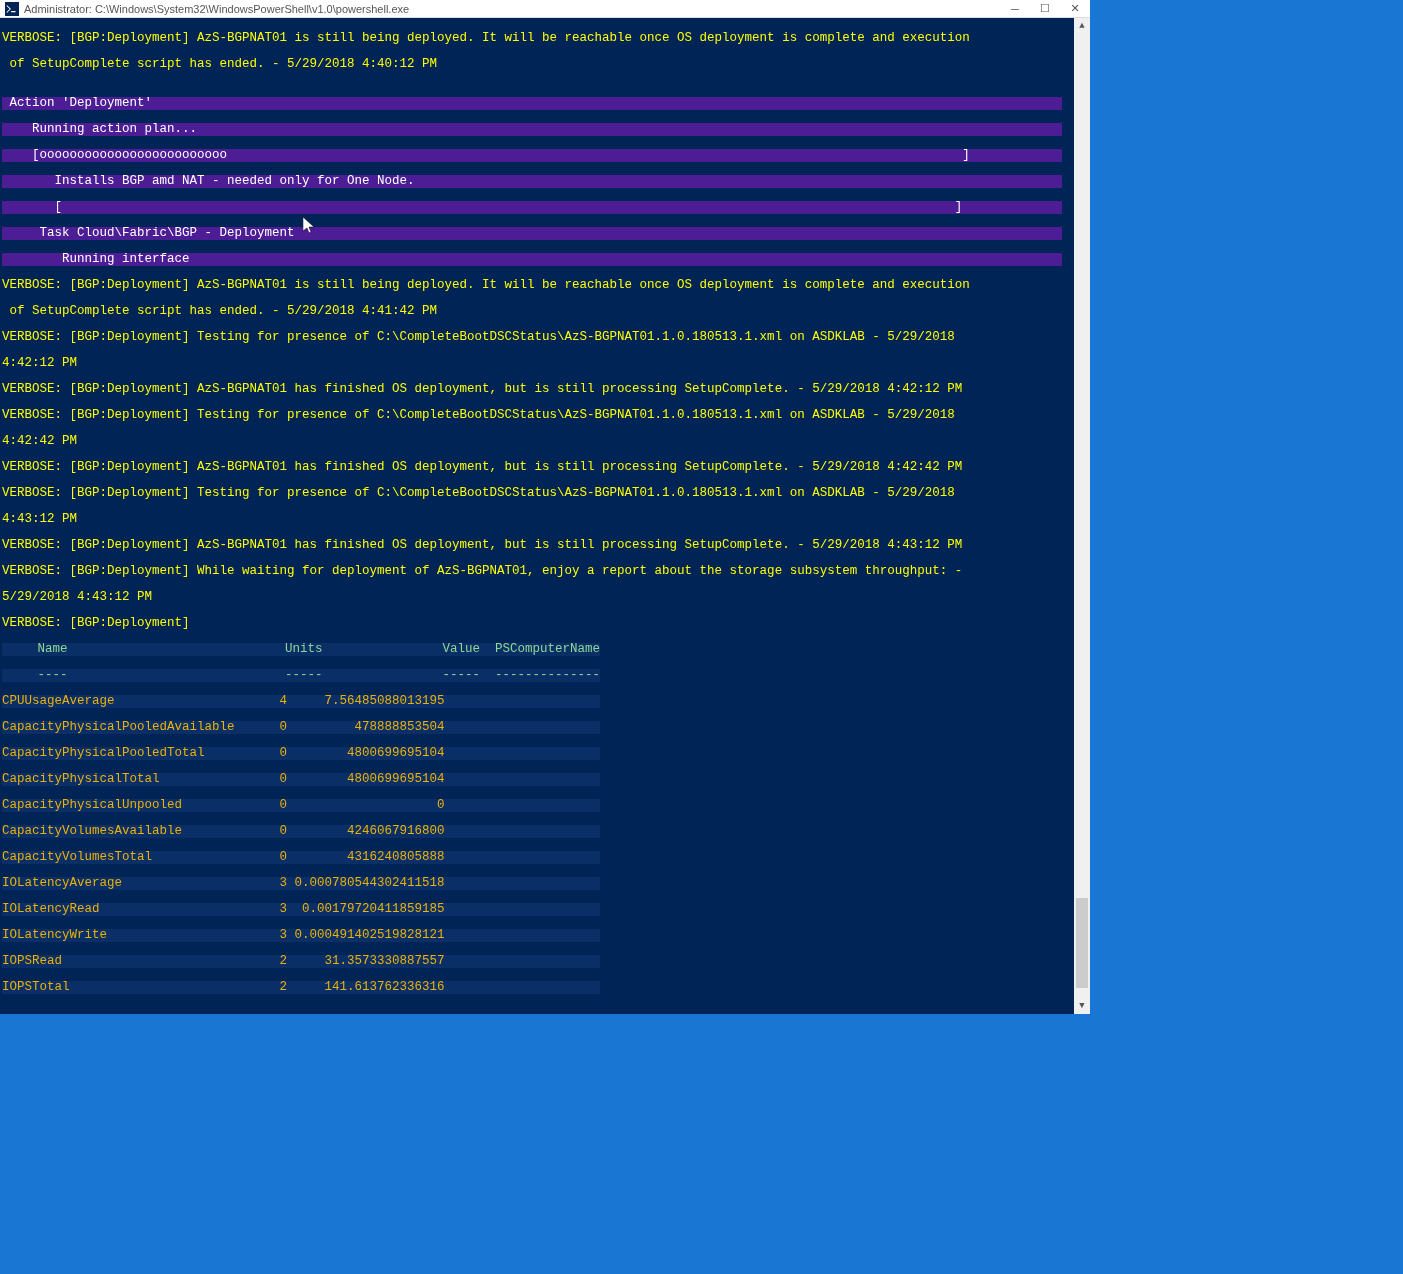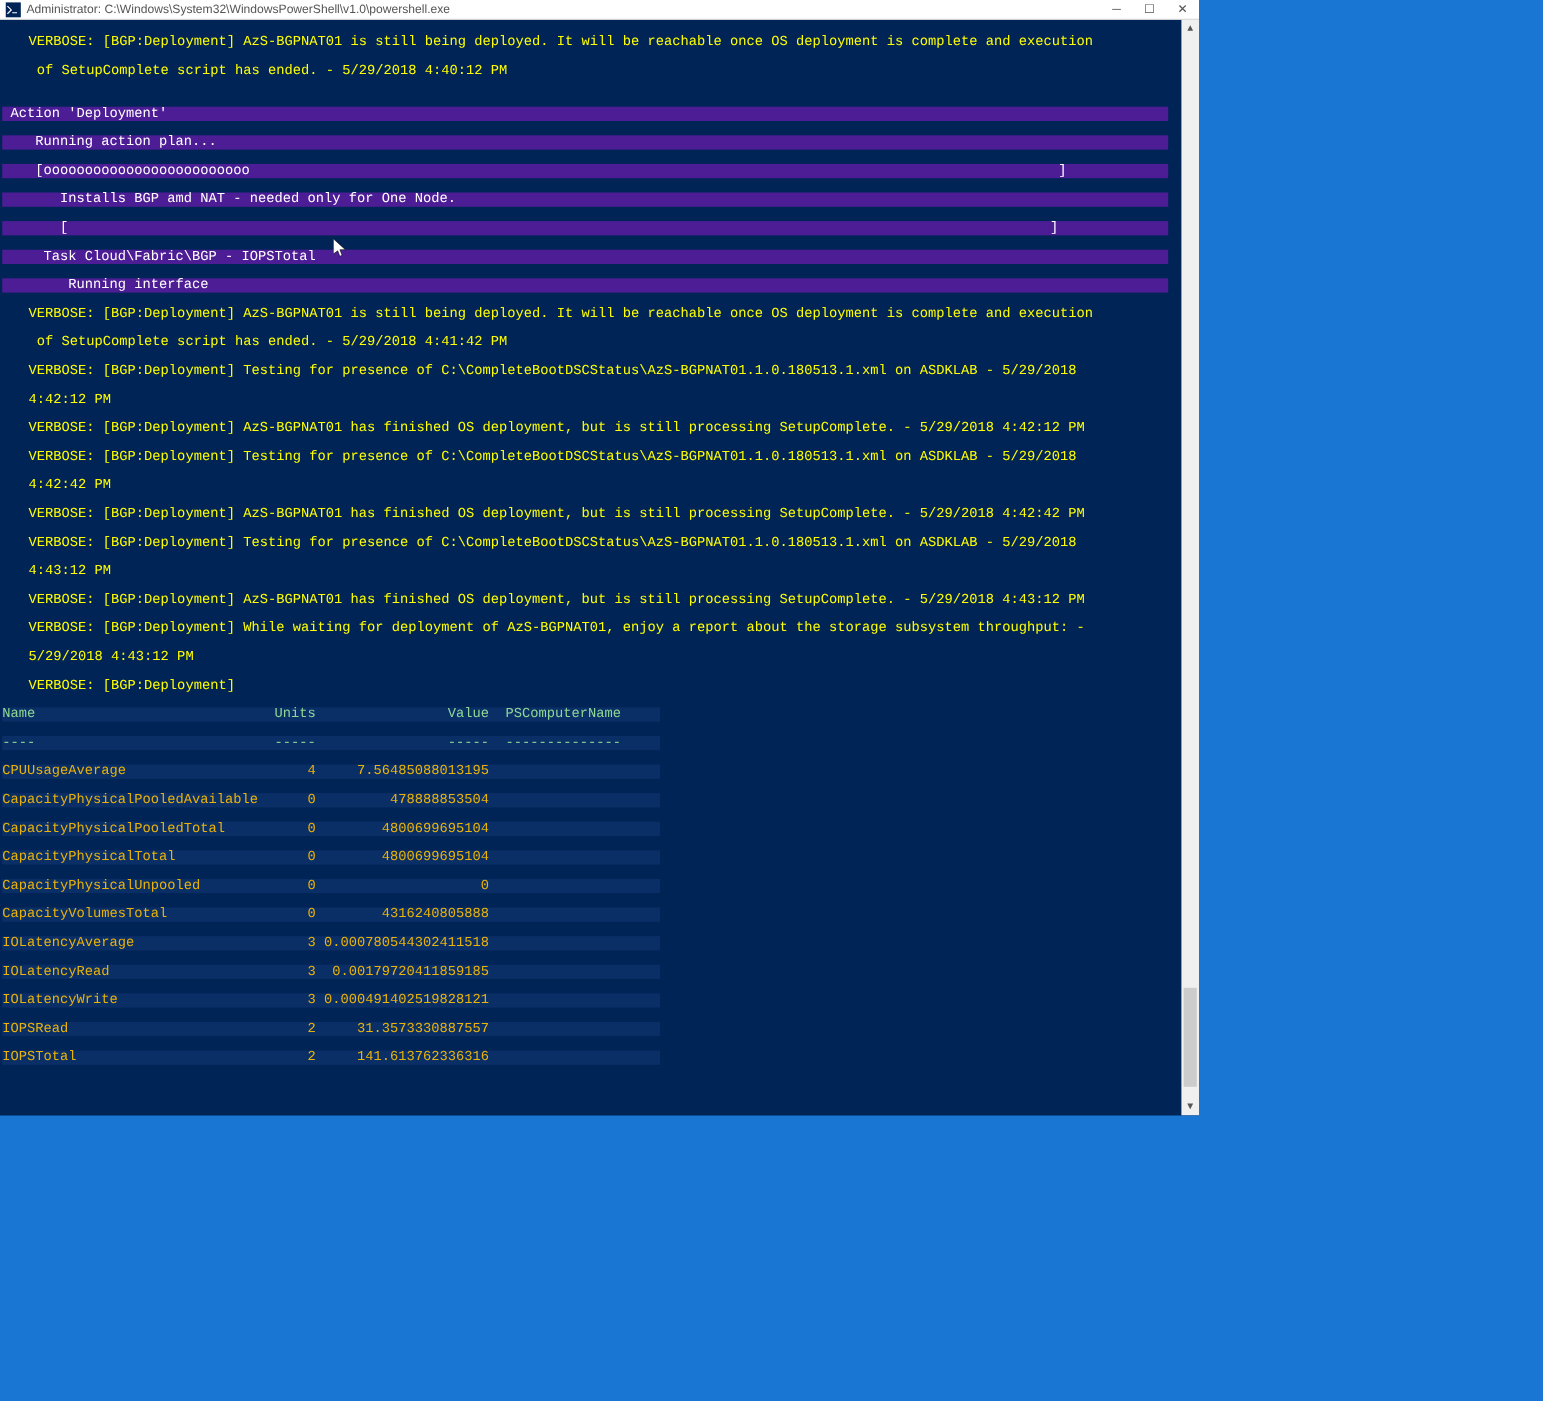--- a/index.html
+++ b/index.html
@@ -83,34 +83,34 @@
     .scroll-arrow.bottom { bottom: 0; }
     .scroll-thumb {
       position: absolute;
       left: 2px;
       width: 12px;
       background: #ccc;
       bottom: 26px;
       height: 90px;
     }
     .ln { display: block; }
-    .yel { color: #ffff00; margin-left: 24px; }
+    .yel { color: #ffff00; }
     .teal-block {
       background: #4c1d95;
       color: #fff;
       display: inline-block;
       width: 1060px;
     }
     .table-block {
       background: #0a2e66;
       color: #eab308;
       display: inline-block;
       width: 598px;
     }
-    .tbl-header { color: #8fd794; }
+    .tbl-header { color: #8fd794; text-align: right; }
     .mouse-cursor {
       position: absolute;
       top: 199px;
       left: 303px;
       color: #fff;
       font-size: 14px;
       pointer-events: none;
     }
   </style>
 </head>
@@ -134,21 +134,21 @@
   <div class="content">
     <div class="console">
 <span class="ln"><span class="yel">VERBOSE: [BGP:Deployment] AzS-BGPNAT01 is still being deployed. It will be reachable once OS deployment is complete and execution</span></span>
 <span class="ln"><span class="yel"> of SetupComplete script has ended. - 5/29/2018 4:40:12 PM</span></span>
 <span class="ln"></span>
 <span class="ln"><span class="teal-block"> Action 'Deployment'                                                                                                             </span></span>
 <span class="ln"><span class="teal-block">    Running action plan...                                                                                                       </span></span>
 <span class="ln"><span class="teal-block">    [ooooooooooooooooooooooooo                                                                                                  ] </span></span>
 <span class="ln"><span class="teal-block">       Installs BGP amd NAT - needed only for One Node.                                                                          </span></span>
 <span class="ln"><span class="teal-block">       [                                                                                                                       ] </span></span>
-<span class="ln"><span class="teal-block">     Task Cloud\Fabric\BGP - IOPSTotal                                                                                          </span></span>
+<span class="ln"><span class="teal-block">     Task Cloud\Fabric\BGP - Deployment                                                                                          </span></span>
 <span class="ln"><span class="teal-block">        Running interface                                                                                                        </span></span>
 <span class="ln"><span class="yel">VERBOSE: [BGP:Deployment] AzS-BGPNAT01 is still being deployed. It will be reachable once OS deployment is complete and execution</span></span>
 <span class="ln"><span class="yel"> of SetupComplete script has ended. - 5/29/2018 4:41:42 PM</span></span>
 <span class="ln"><span class="yel">VERBOSE: [BGP:Deployment] Testing for presence of C:\CompleteBootDSCStatus\AzS-BGPNAT01.1.0.180513.1.xml on ASDKLAB - 5/29/2018 </span></span>
 <span class="ln"><span class="yel">4:42:12 PM</span></span>
 <span class="ln"><span class="yel">VERBOSE: [BGP:Deployment] AzS-BGPNAT01 has finished OS deployment, but is still processing SetupComplete. - 5/29/2018 4:42:12 PM</span></span>
 <span class="ln"><span class="yel">VERBOSE: [BGP:Deployment] Testing for presence of C:\CompleteBootDSCStatus\AzS-BGPNAT01.1.0.180513.1.xml on ASDKLAB - 5/29/2018 </span></span>
 <span class="ln"><span class="yel">4:42:42 PM</span></span>
 <span class="ln"><span class="yel">VERBOSE: [BGP:Deployment] AzS-BGPNAT01 has finished OS deployment, but is still processing SetupComplete. - 5/29/2018 4:42:42 PM</span></span>
 <span class="ln"><span class="yel">VERBOSE: [BGP:Deployment] Testing for presence of C:\CompleteBootDSCStatus\AzS-BGPNAT01.1.0.180513.1.xml on ASDKLAB - 5/29/2018 </span></span>
@@ -157,20 +157,21 @@
 <span class="ln"><span class="yel">VERBOSE: [BGP:Deployment] While waiting for deployment of AzS-BGPNAT01, enjoy a report about the storage subsystem throughput: -</span></span>
 <span class="ln"><span class="yel">5/29/2018 4:43:12 PM</span></span>
 <span class="ln"><span class="yel">VERBOSE: [BGP:Deployment]</span></span>
 <span class="ln"><span class="table-block tbl-header">Name                             Units                Value  PSComputerName</span></span>
 <span class="ln"><span class="table-block tbl-header">----                             -----                -----  --------------</span></span>
 <span class="ln"><span class="table-block">CPUUsageAverage                      4     7.56485088013195                </span></span>
 <span class="ln"><span class="table-block">CapacityPhysicalPooledAvailable      0         478888853504                </span></span>
 <span class="ln"><span class="table-block">CapacityPhysicalPooledTotal          0        4800699695104                </span></span>
 <span class="ln"><span class="table-block">CapacityPhysicalTotal                0        4800699695104                </span></span>
 <span class="ln"><span class="table-block">CapacityPhysicalUnpooled             0                    0                </span></span>
+<span class="ln"><span class="table-block">CapacityVolumesAvailable             0        4246067916800                </span></span>
 <span class="ln"><span class="table-block">CapacityVolumesTotal                 0        4316240805888                </span></span>
 <span class="ln"><span class="table-block">IOLatencyAverage                     3 0.000780544302411518                </span></span>
 <span class="ln"><span class="table-block">IOLatencyRead                        3  0.00179720411859185                </span></span>
 <span class="ln"><span class="table-block">IOLatencyWrite                       3 0.000491402519828121                </span></span>
 <span class="ln"><span class="table-block">IOPSRead                             2     31.3573330887557                </span></span>
 <span class="ln"><span class="table-block">IOPSTotal                            2     141.613762336316                </span></span>
 
 
 
 

